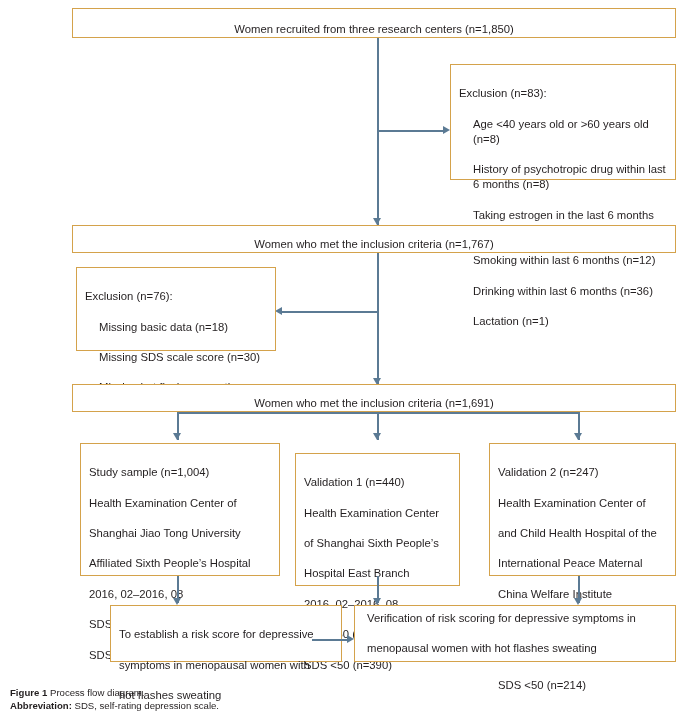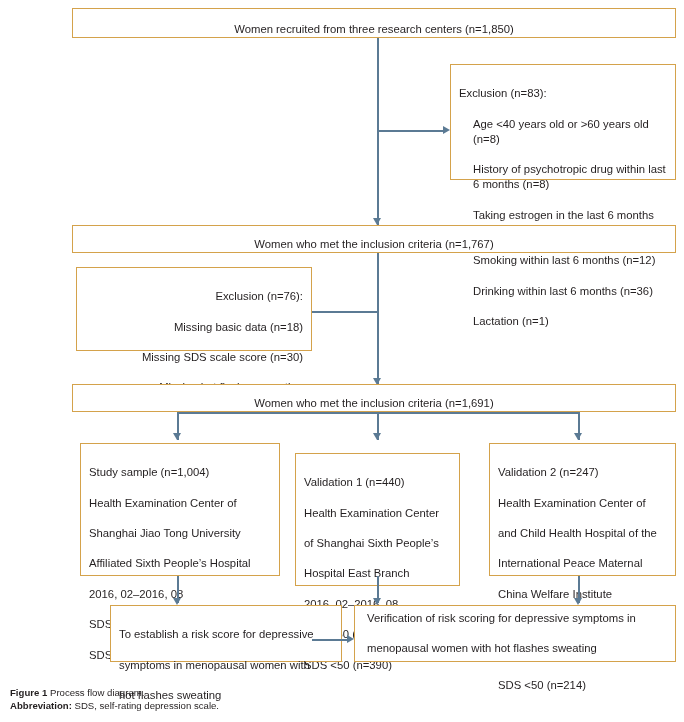--- a/index.html
+++ b/index.html
@@ -125,21 +125,21 @@
   <div class="box center" style="left:72px; top:225px; width:604px; height:28px;">
     <span>Women who met the inclusion criteria (n=1,767)</span>
   </div>
 
   <div class="vline" style="left:377px; top:253px; height:131px;"></div>
   <div class="arr-down" style="left:373px; top:378px;"></div>
 
   <div class="hline" style="left:282px; top:311px; width:96px;"></div>
   <div class="arr-left" style="left:275px; top:307px;"></div>
 
-  <div class="box" style="left:76px; top:267px; width:236px; height:84px;text-align:right;">
+  <div class="box" style="left:76px; top:267px; width:200px; height:84px;">
     <span class="line">Exclusion (n=76):</span>
     <span class="line ind1">Missing basic data (n=18)</span>
     <span class="line ind1">Missing SDS scale score (n=30)</span>
     <span class="line ind1">Missing hot flashes sweating
 score (n=8)</span>
   </div>
 
   <div class="box center" style="left:72px; top:384px; width:604px; height:28px;">
     <span>Women who met the inclusion criteria (n=1,691)</span>
   </div>

